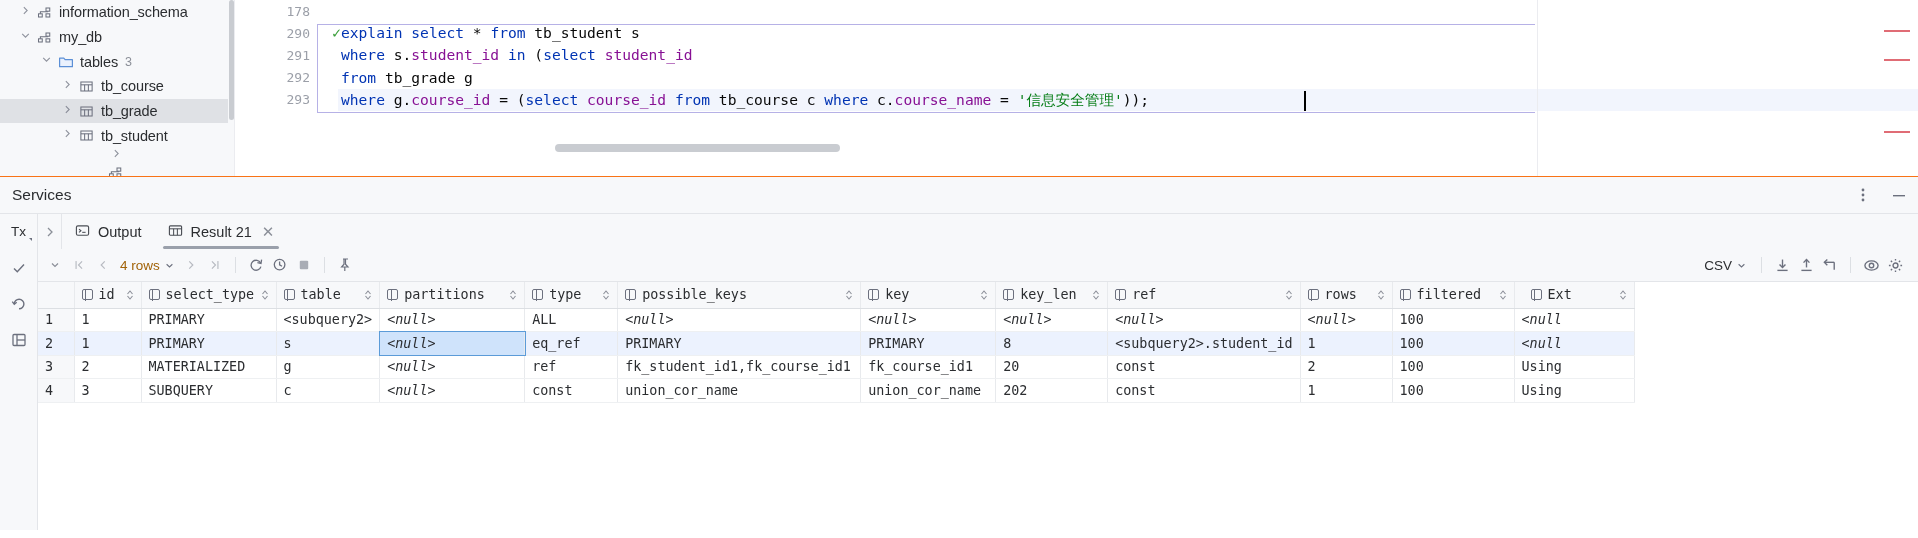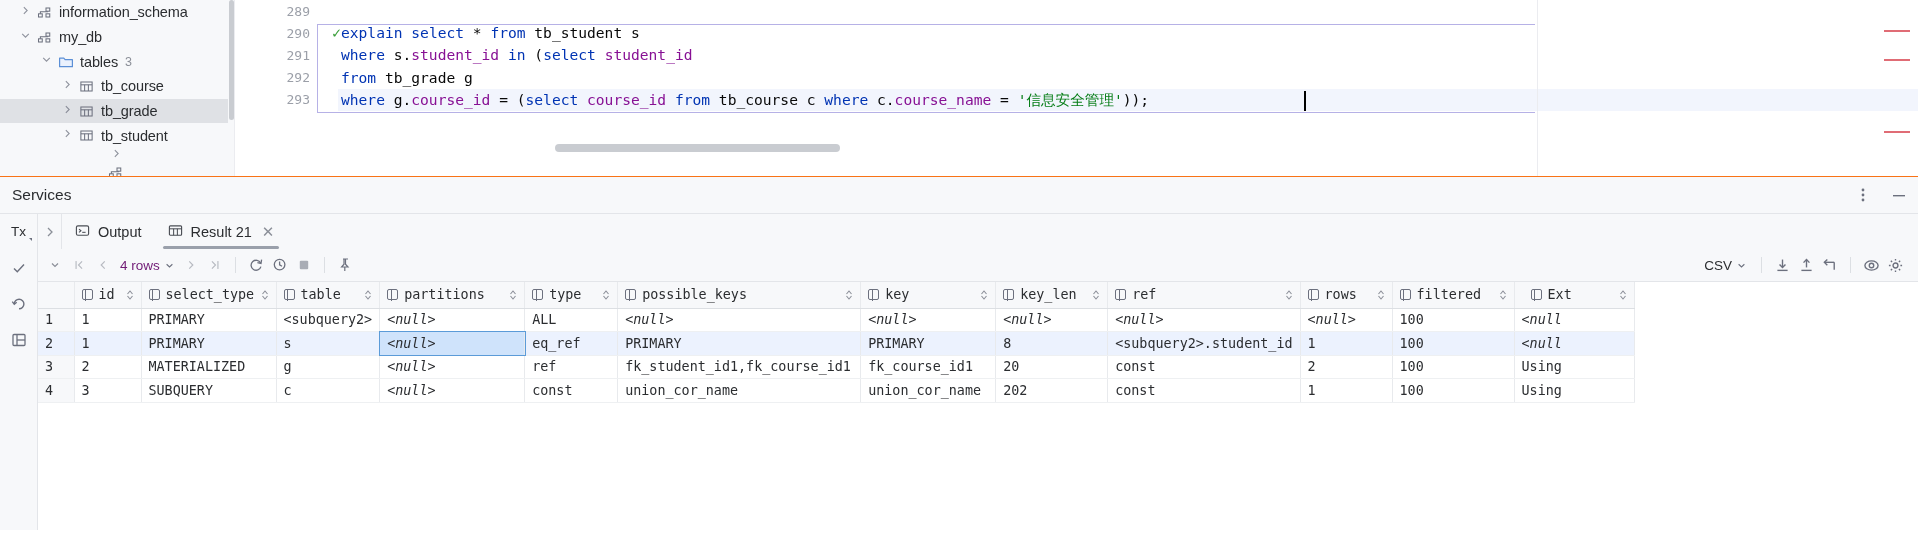--- a/index.html
+++ b/index.html
@@ -166,21 +166,21 @@
 
   
   #grid-toolbar {
     position:absolute; left: 38px; top: 72px; right:0; height: 33px;
     display:flex; align-items:center; background:#f7f8fa;
     border-bottom: 1px solid #e3e5e9;
   }
   .tb-left { display:flex; align-items:center; gap: 2px; padding-left: 6px; }
   .tb-btn { width:22px;height:22px;display:flex;align-items:center;justify-content:center;color:#6c707e;}
   .tb-btn.dis { color:#c3c6cc; }
-  #rows-label { font-size: 13.5px; color:#701a75; padding: 0 4px; display:flex; align-items:center; gap:5px; }
+  #rows-label { font-size: 13.5px; color:#a16207; padding: 0 4px; display:flex; align-items:center; gap:5px; }
   .tb-sep { width:1px; height:16px; background:#dcdfe3; margin: 0 7px; }
   .tb-right { margin-left:auto; display:flex; align-items:center; padding-right: 12px; gap: 2px; }
   #csv-label { font-size: 13.5px; color:#2b2d30; display:flex; align-items:center; gap:5px; margin-right: 6px;}
 
   
   #grid-wrap {
     position:absolute; left:38px; top:105px; right:0; bottom:0;
     overflow:hidden; background:#ffffff;
   }
   table.grid { border-collapse: collapse; table-layout: fixed; font-family:"DejaVu Sans Mono", monospace; }
@@ -345,21 +345,21 @@
           <span class="tree-label">performance_schema</span>
         </div>
       </div>
     <div id="tree-sep"></div>
     <div id="tree-scroll-thumb"></div>
     <div id="tree-edge"></div>
 
     <div id="editor">
       <div id="gutter">
           <div class="gutter-row">
-            <span>289</span>
+            <span>178</span>
           </div>
           <div class="gutter-row">
             <span>290</span>
             <span class="run-check">✓</span>
           </div>
           <div class="gutter-row">
             <span>291</span>
           </div>
           <div class="gutter-row">
             <span>292</span>

